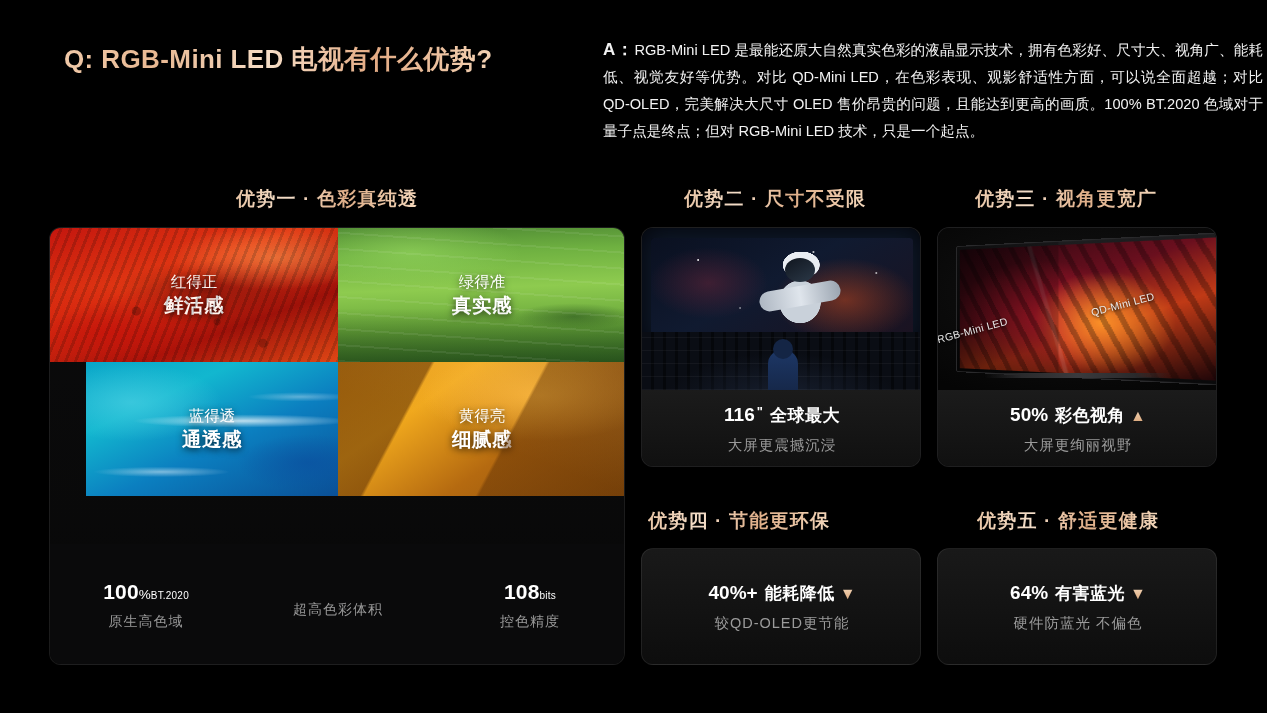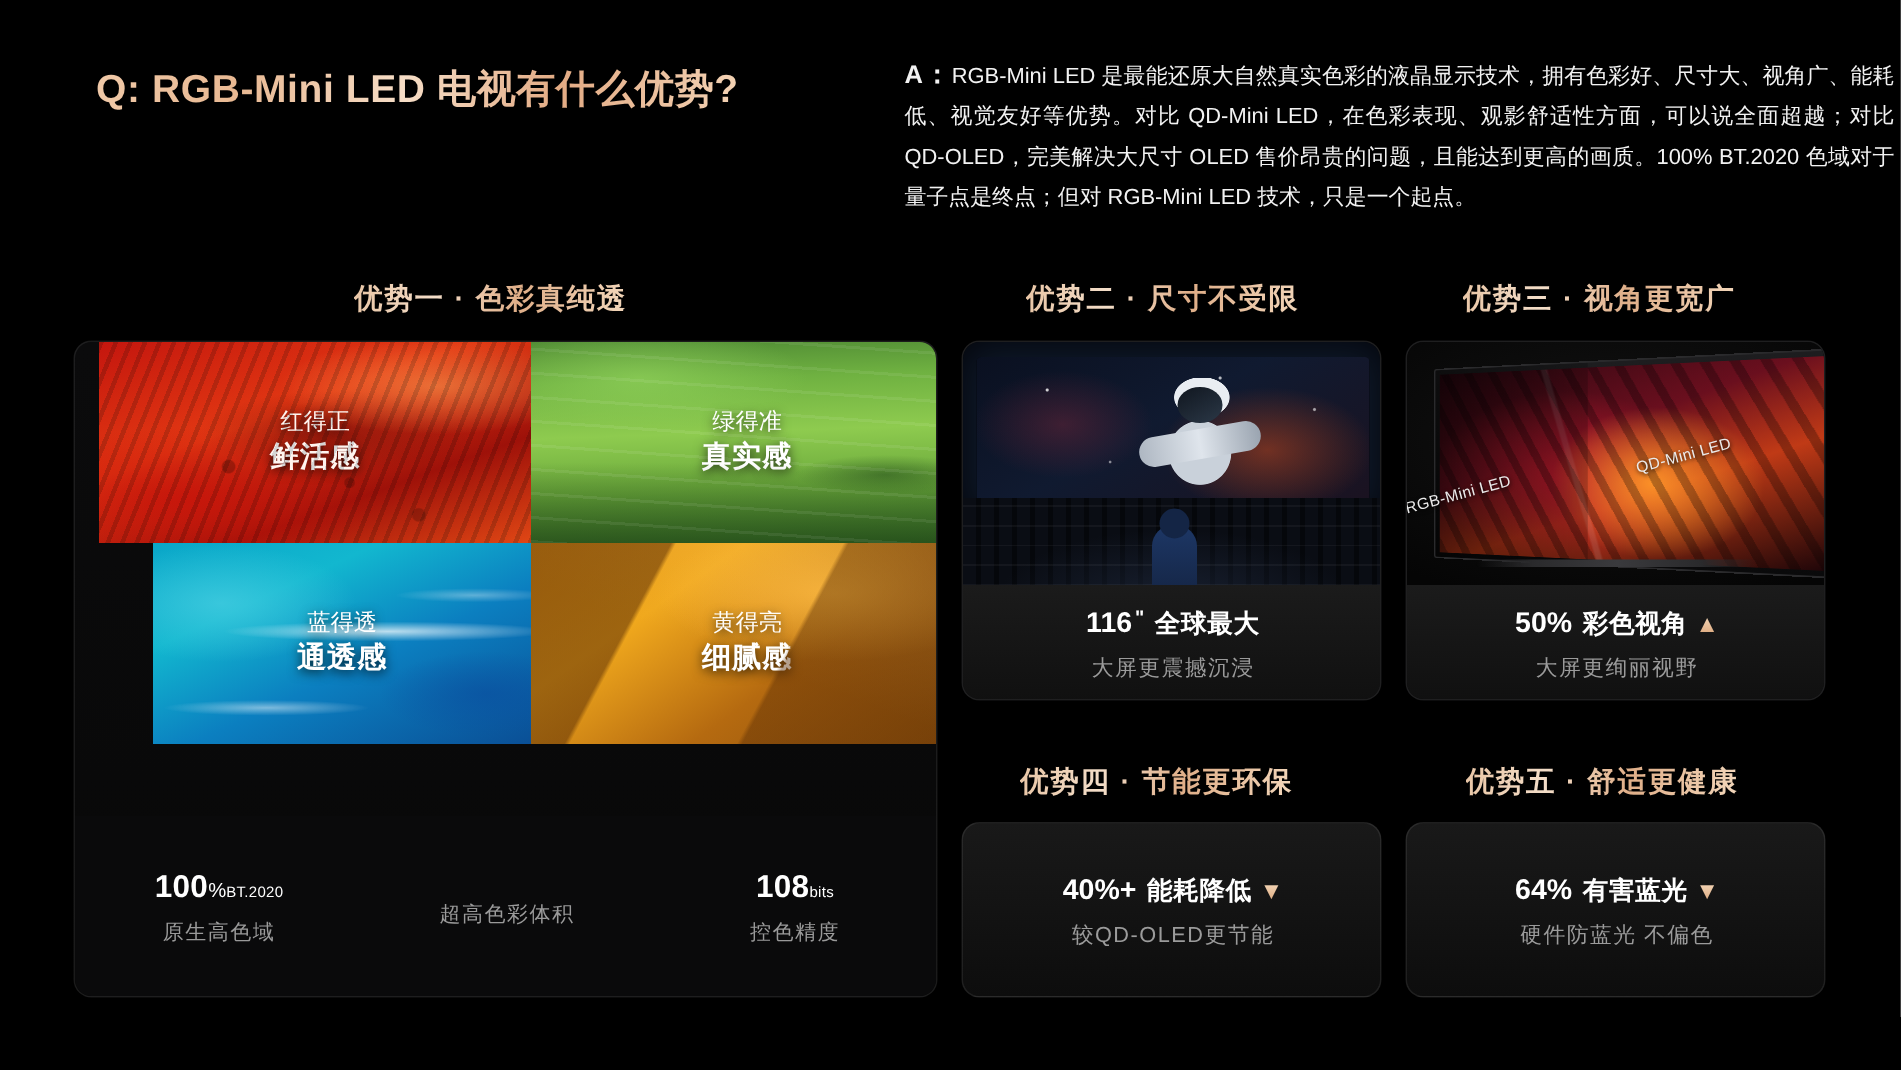--- a/index.html
+++ b/index.html
@@ -27,33 +27,33 @@
   
   .sec-h{
     position:absolute; font-size:19px; font-weight:700; letter-spacing:1.2px;
     white-space:nowrap;
     background:linear-gradient(95deg,#e9c6a6 0%,#f3ddc8 30%,#dfae88 60%,#f2d6ba 100%);
     -webkit-background-clip:text; background-clip:text; color:transparent;
   }
   .h1{ left:236px; top:186px; }
   .h2{ left:684px; top:186px; }
   .h3{ left:975px; top:186px; }
-  .h4{ left:680px; top:508px;text-decoration:underline; }
+  .h4{ left:648px; top:508px;text-decoration:underline; }
   .h5{ left:977px; top:508px; }
 
   
   .card{
     position:absolute; border-radius:12px; overflow:hidden;
     background:#0d0d0e; border:1px solid rgba(255,255,255,.08);
   }
   .card-main{ left:49px; top:227px; width:576px; height:438px;
     background:linear-gradient(180deg,#0b0b0c,#080808); }
 
   .quad-grid{
-    position:absolute; left:16px; top:0; width:576px; height:268px;
+    position:absolute; left:0; top:0; width:576px; height:268px;
     display:grid; grid-template-columns:1fr 1fr; grid-template-rows:1fr 1fr;
   }
   .quad{ position:relative; overflow:hidden; }
   .quad .lbl{
     position:absolute; left:0; right:0; top:50%; transform:translateY(-50%);
     text-align:center; text-shadow:0 2px 7px rgba(0,0,0,.75);
     line-height:1.38;
   }
   .quad .l1{ font-size:15.5px; font-weight:500; }
   .quad .l2{ font-size:19.5px; font-weight:600; letter-spacing:.5px; }

